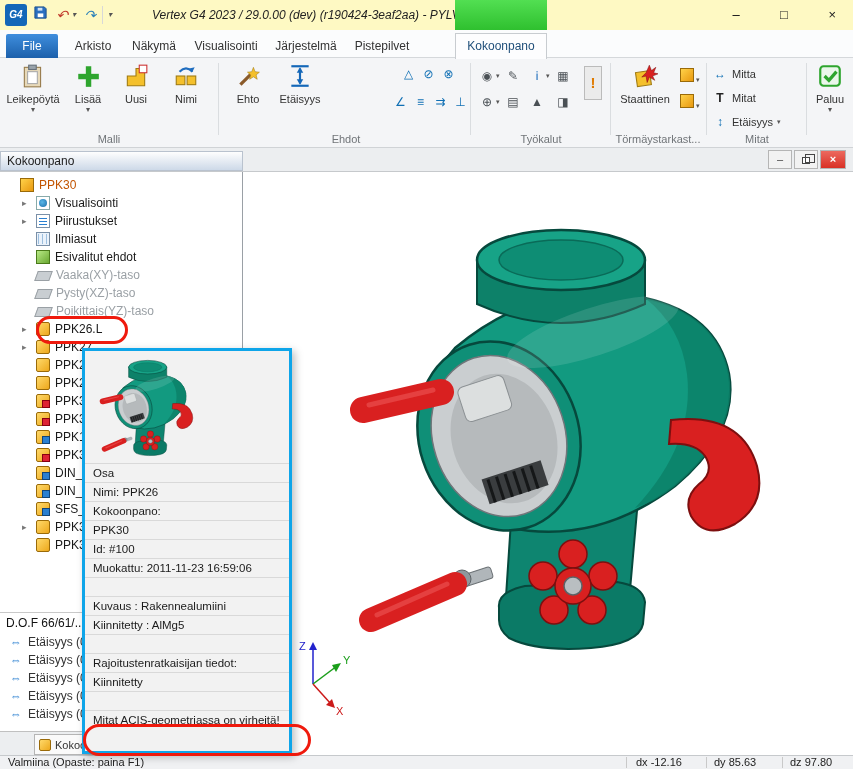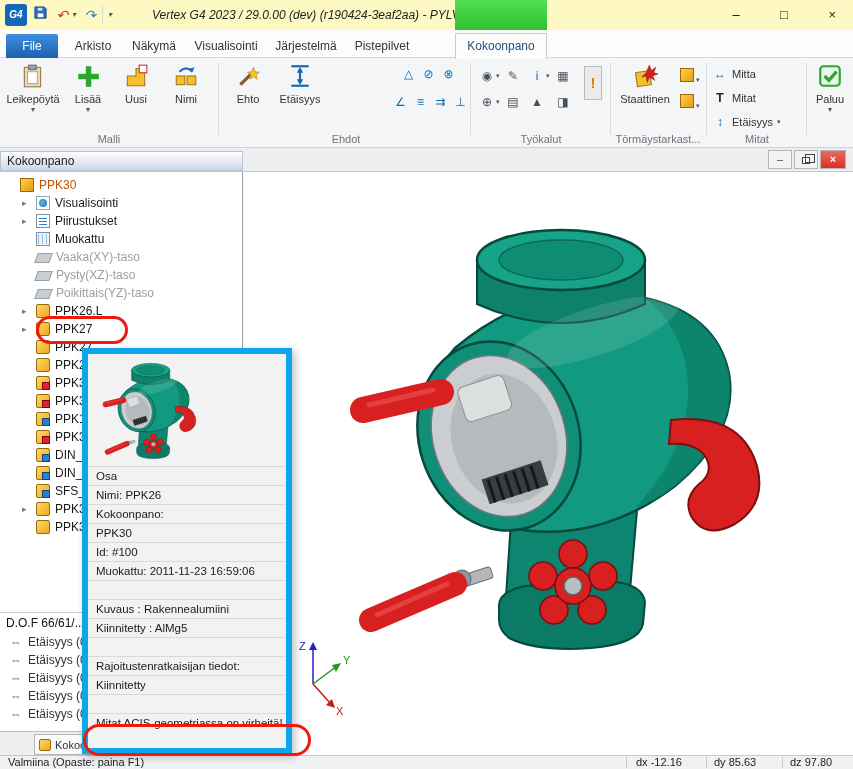--- a/index.html
+++ b/index.html
@@ -91,21 +91,21 @@
   .bottomtabs { position:absolute; left:0; bottom:0; width:243px; height:24px; background:#eceef0; border-top:1px solid #c0c0c0; }
   .btab { position:absolute; left:34px; top:2px; width:88px; height:21px; background:#fafafa; border:1px solid #b5b5b5;
           display:flex; align-items:center; padding-left:4px; font-size:11px; color:#333; }
   .btab .ticon { width:12px; height:12px; margin-right:4px; }
 
   
   .viewport { position:absolute; left:243px; top:172px; width:610px; height:583px; background:#fff; overflow:hidden; }
 
   
   .tooltip-popup { position:absolute; left:82px; top:348px; width:210px; height:406px; background:#f2f2f2;
-                   border:6px solid #0ea5e9; box-shadow:3px 3px 8px rgba(0,0,0,0.25); z-index:40; }
+                   border:3px solid #0ea5e9; box-shadow:3px 3px 8px rgba(0,0,0,0.25); z-index:40; }
   .thumb { position:absolute; left:12px; top:6px; width:100px; height:102px; }
   .tt-rows { position:absolute; top:112px; left:0; right:0; }
   .tt-row { height:19px; line-height:18px; border-top:1px solid #d9d9d9; padding-left:8px; font-size:11.5px; color:#1a1a1a; white-space:nowrap; overflow:hidden; }
 
   
   .annotation { position:absolute; border:3px solid #ef1a0d; border-radius:16px; z-index:50; pointer-events:none; }
 
   
   .statusbar { position:absolute; left:0; top:755px; width:853px; height:14px; background:#f0f1f3; border-top:1px solid #c6c9cc; font-size:11px; color:#222; z-index:30; }
   .sb-msg { position:absolute; left:8px; top:0; line-height:13px; }
@@ -361,21 +361,25 @@
       <span class="ticon ic-vis"></span>
       <span class="tlabel">Visualisointi</span>
     </div>
     <div class="trow">
       <span class="chev">▸</span>
       <span class="ticon ic-draw"></span>
       <span class="tlabel">Piirustukset</span>
     </div>
     <div class="trow">
       <span class="ticon ic-ilm"></span>
-      <span class="tlabel">Muokattu</span>
+      <span class="tlabel">Ilmiasut</span>
+    </div>
+    <div class="trow">
+      <span class="ticon ic-cond"></span>
+      <span class="tlabel">Esivalitut ehdot</span>
     </div>
     <div class="trow grayed">
       <span class="ticon ic-plane"></span>
       <span class="tlabel">Vaaka(XY)-taso</span>
     </div>
     <div class="trow grayed">
       <span class="ticon ic-plane"></span>
       <span class="tlabel">Pysty(XZ)-taso</span>
     </div>
     <div class="trow grayed">

